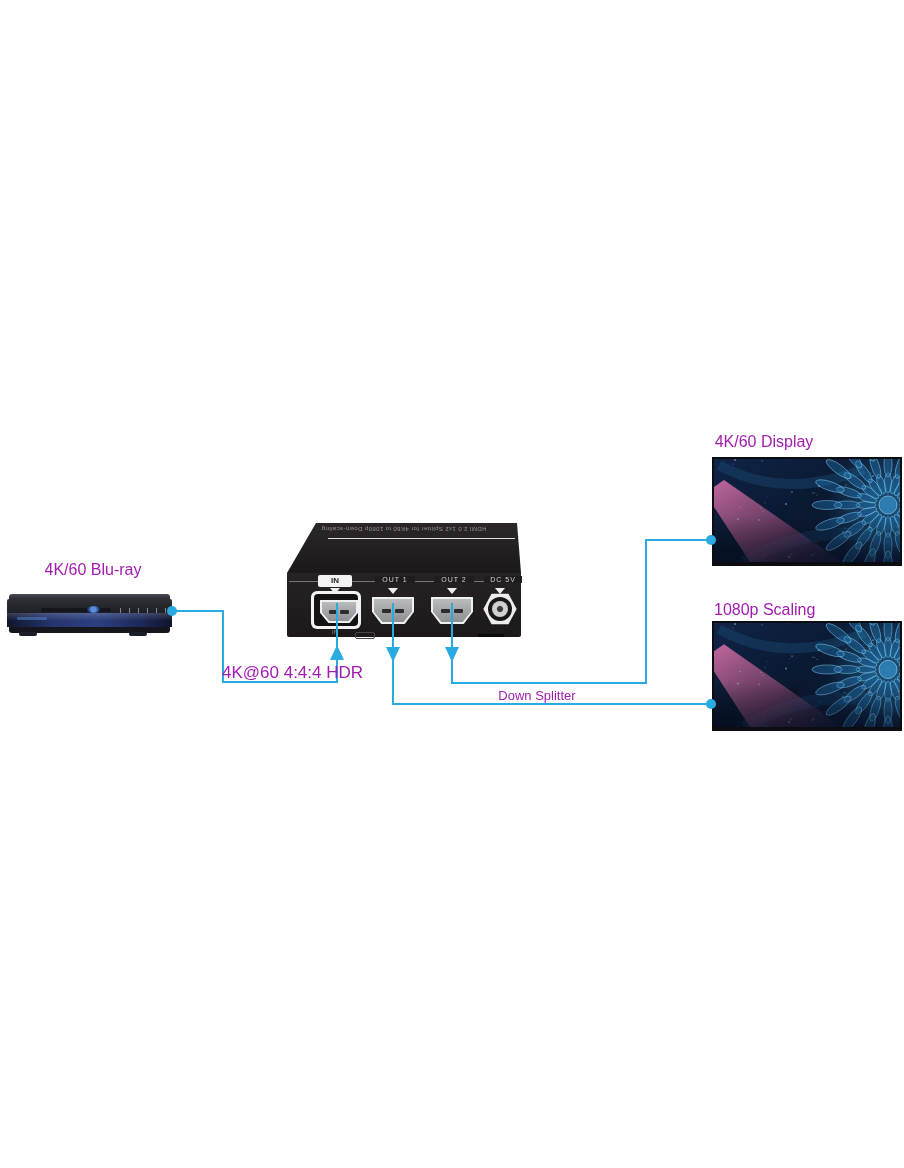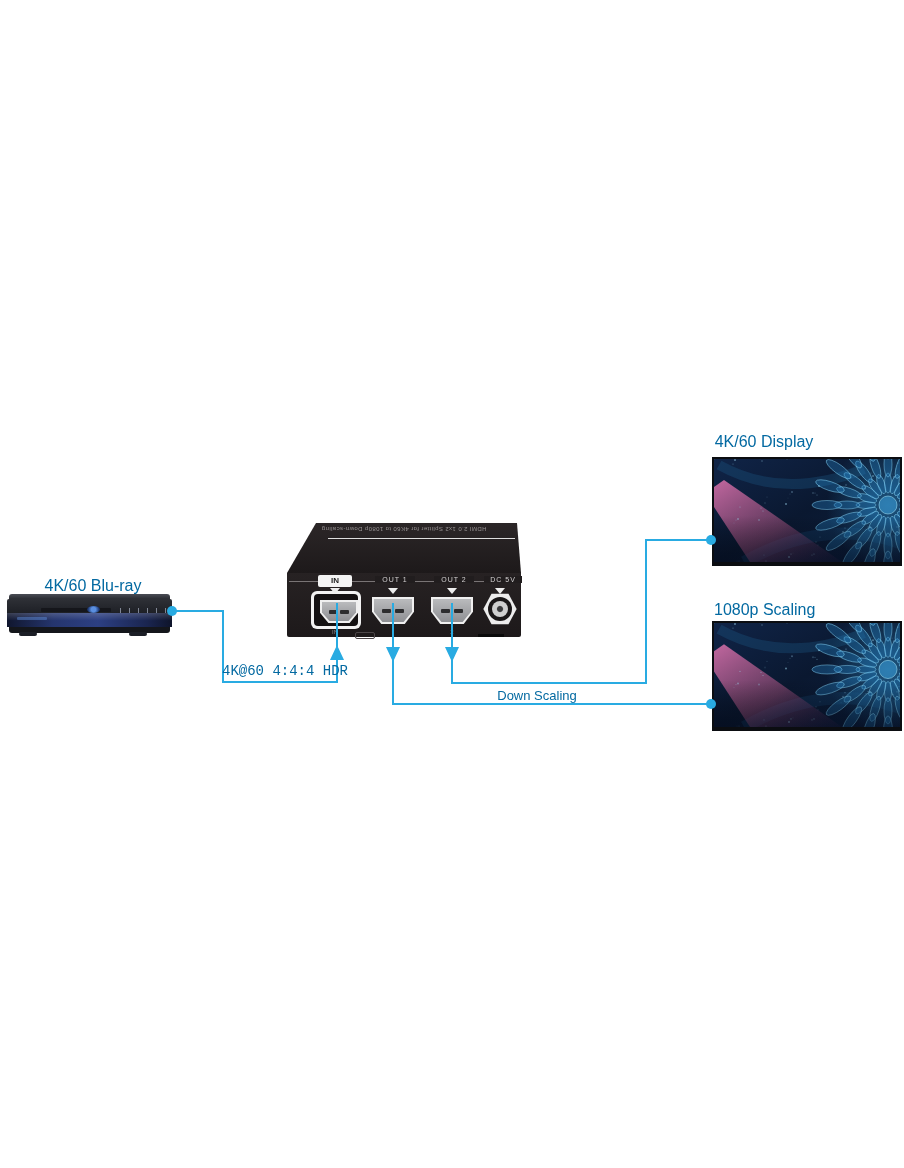--- a/index.html
+++ b/index.html
@@ -1,18 +1,18 @@
 <!DOCTYPE html>
 <html><head>
 <meta charset="utf-8">
 <style>
   html,body{margin:0;padding:0;background:#fff;}
   .canvas{position:relative;width:904px;height:1168px;background:#ffffff;overflow:hidden;
           font-family:"Liberation Sans",sans-serif;color:#4a4a4a;}
-  .lbl{position:absolute;color:#0369a1;text-align:center;white-space:nowrap;}
+  .lbl{position:absolute;color:#a21caf;text-align:center;white-space:nowrap;}
 
   
   .bluray{position:absolute;left:7px;top:594px;width:165px;height:43px;}
   .br-top{position:absolute;top:0;left:2px;right:2px;height:5px;border-radius:3px 3px 0 0;
           background:linear-gradient(#4a4d55,#2b2d33);}
   .br-mid{position:absolute;top:5px;left:0;right:0;height:14px;border-radius:2px 2px 0 0;
           background:linear-gradient(#2e3036,#1e2026);}
   .br-tray{position:absolute;left:34px;top:9px;width:70px;height:4px;background:#15161b;border-radius:1px;}
   .br-logo{position:absolute;left:80px;top:7px;width:13px;height:7px;border-radius:50%;
            background:radial-gradient(circle,#5a8fe0 0 30%,#22407e 70%,#12234a 100%);}
@@ -81,21 +81,21 @@
   .arr-up{position:absolute;width:0;height:0;border-left:7px solid transparent;border-right:7px solid transparent;
           border-bottom:15px solid #29abe2;}
   .arr-down{position:absolute;width:0;height:0;border-left:7px solid transparent;border-right:7px solid transparent;
           border-top:15px solid #29abe2;}
 </style>
 </head>
 <body>
 
 <div class="canvas">
 
-  <div class="lbl" style="left:18px;top:561px;width:150px;font-size:16px;margin-top:16px;">4K/60 Blu-ray</div>
+  <div class="lbl" style="left:18px;top:561px;width:150px;font-size:16px;">4K/60 Blu-ray</div>
 
   <div class="bluray">
     <div class="br-top"></div>
     <div class="br-mid">
       <div class="br-tray"></div>
       <div class="br-logo"></div>
       <div class="br-buttons"></div>
     </div>
     <div class="br-low"></div>
     <div class="br-streak"></div>
@@ -476,16 +476,16 @@
   <div class="w" style="left:451px;top:603px;width:2px;height:81px;"></div>
   <div class="arr-down" style="left:445px;top:647px;"></div>
   <div class="w" style="left:451px;top:682px;width:196px;height:2px;"></div>
   <div class="w" style="left:645px;top:539px;width:2px;height:145px;"></div>
   <div class="w" style="left:645px;top:539px;width:68px;height:2px;"></div>
 
   <div class="dot" style="left:167px;top:606px;"></div>
   <div class="dot" style="left:706px;top:535px;"></div>
   <div class="dot" style="left:706px;top:699px;"></div>
 
-  <div class="lbl" style="left:222px;top:663px;width:118px;font-size:14px;font-family:Liberation Mono, monospace;">4K@60 4:4:4 HDR</div>
-  <div class="lbl" style="left:477px;top:688px;width:120px;font-size:13px;">Down Scaling</div>
+  <div class="lbl" style="left:222px;top:663px;width:118px;font-size:17px;">4K@60 4:4:4 HDR</div>
+  <div class="lbl" style="left:477px;top:688px;width:120px;font-size:13px;">Down Splitter</div>
 
 </div>
 
 </body></html>

